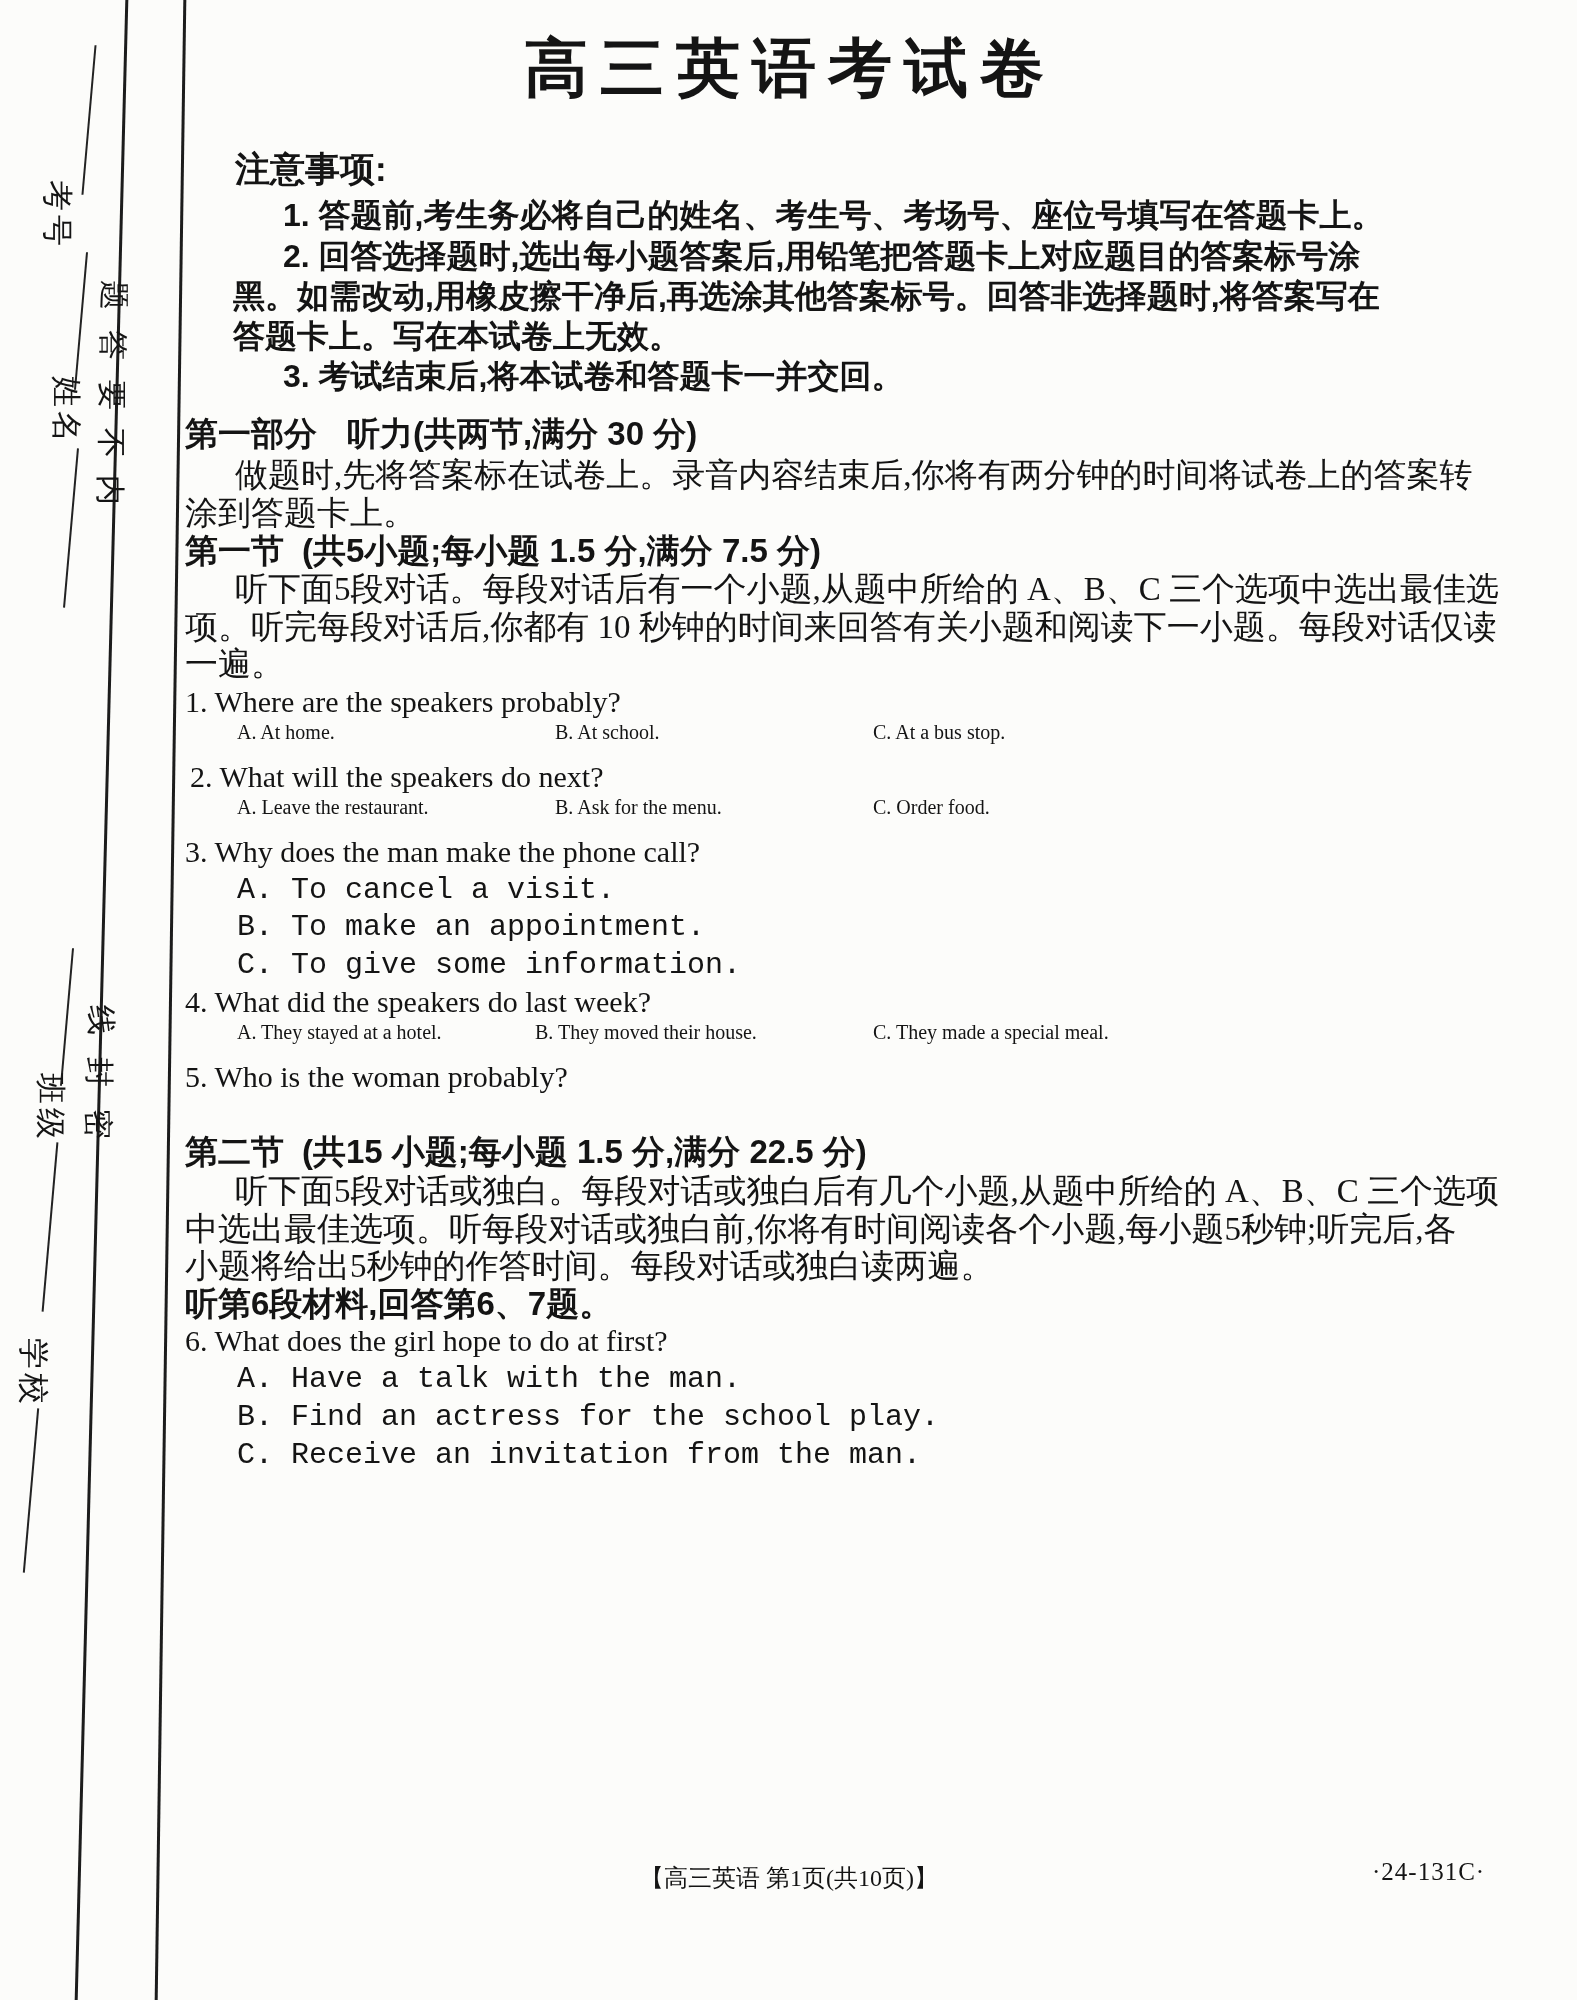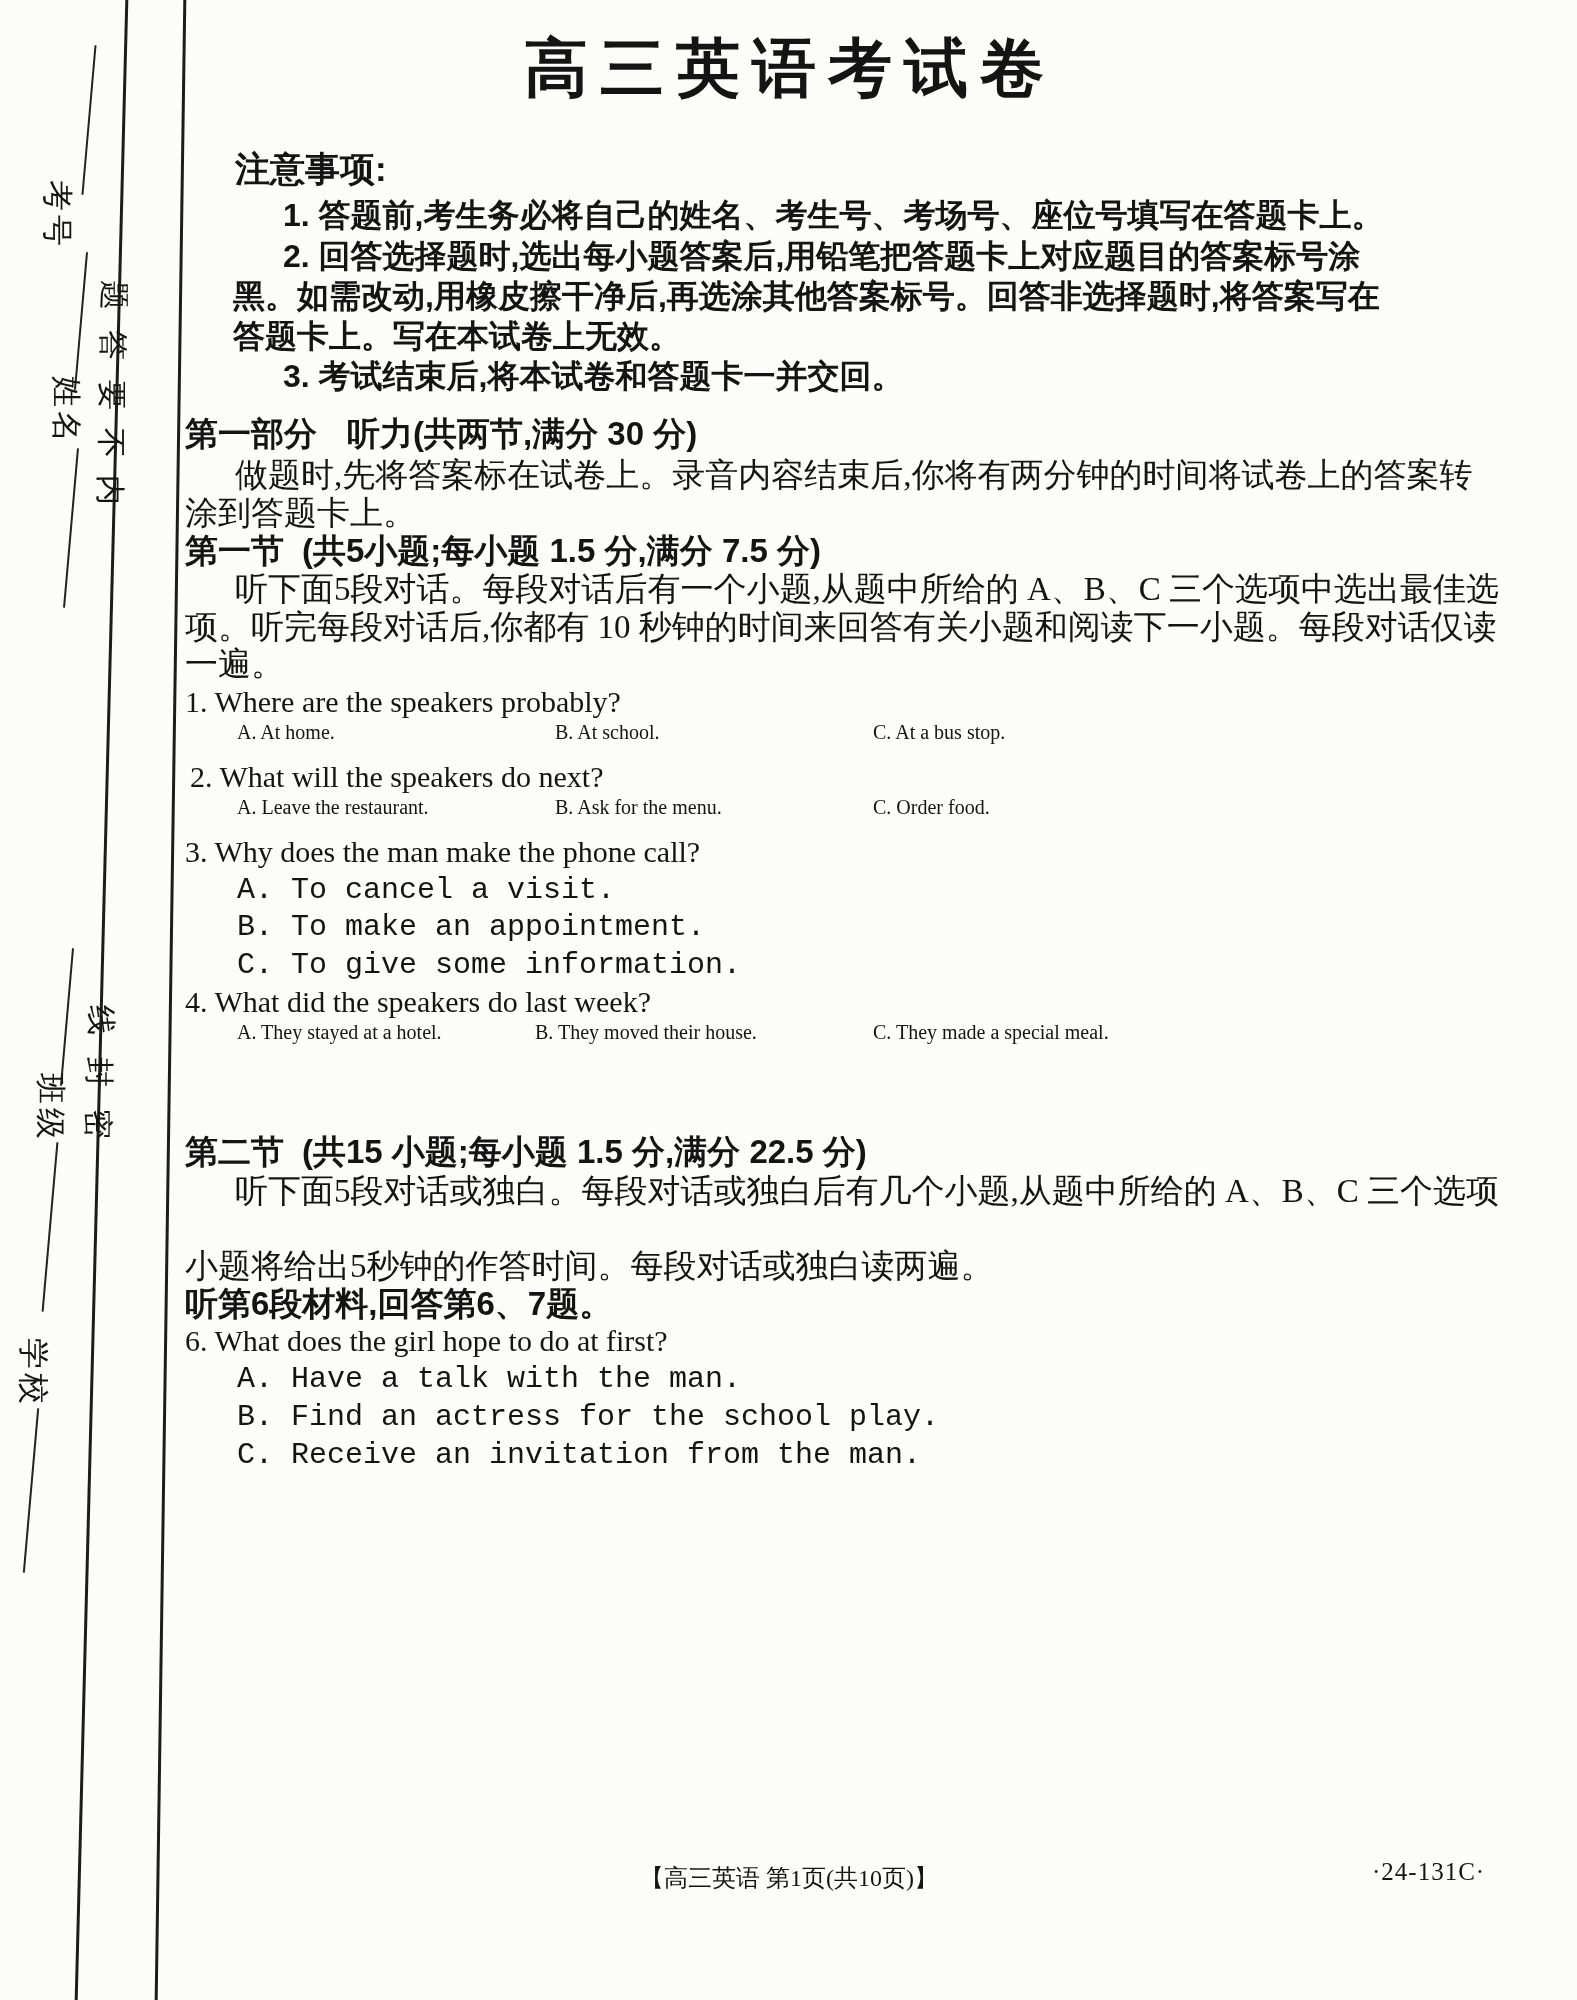--- a/index.html
+++ b/index.html
@@ -118,25 +118,27 @@
   <div class="line en opt-stack" style="top:946px;">C. To give some information.</div>
   <div class="line en opt-stack" style="top:908px;">B. To make an appointment.</div>
 
   <div class="line en" style="top:983px;">4. What did the speakers do last week?</div>
   <div class="opt-row" style="top:1021px;">
     <span class="oA">A. They stayed at a hotel.</span>
     <span style="left:350px;">B. They moved their house.</span>
     <span class="oC">C. They made a special meal.</span>
   </div>
 
+  <div class="line en" style="top:1058px;">5. Who is the woman probably?</div>
 
   <div class="line cn-bold" style="top:1133px;">
     <span class="sec-label">第二节</span><span>(共15 小题;每小题 1.5 分,满分 22.5 分)</span>
   </div>
   <div class="line" style="top:1172px;left:235px;">听下面5段对话或独白。每段对话或独白后有几个小题,从题中所给的 A、B、C 三个选项</div>
+  <div class="line" style="top:1210px;">中选出最佳选项。听每段对话或独白前,你将有时间阅读各个小题,每小题5秒钟;听完后,各</div>
   <div class="line" style="top:1247px;">小题将给出5秒钟的作答时间。每段对话或独白读两遍。</div>
   <div class="line cn-bold" style="top:1285px;font-weight:bold;">听第6段材料,回答第6、7题。</div>
 
   <div class="line en" style="top:1322px;">6. What does the girl hope to do at first?</div>
   <div class="line en opt-stack" style="top:1360px;">A. Have a talk with the man.</div>
   <div class="line en opt-stack" style="top:1436px;">C. Receive an invitation from the man.</div>
   <div class="line en opt-stack" style="top:1398px;">B. Find an actress for the school play.</div>
 
   <div class="footer-l">【高三英语  第1页(共10页)】</div>
   <div class="footer-r">·24-131C·</div>

